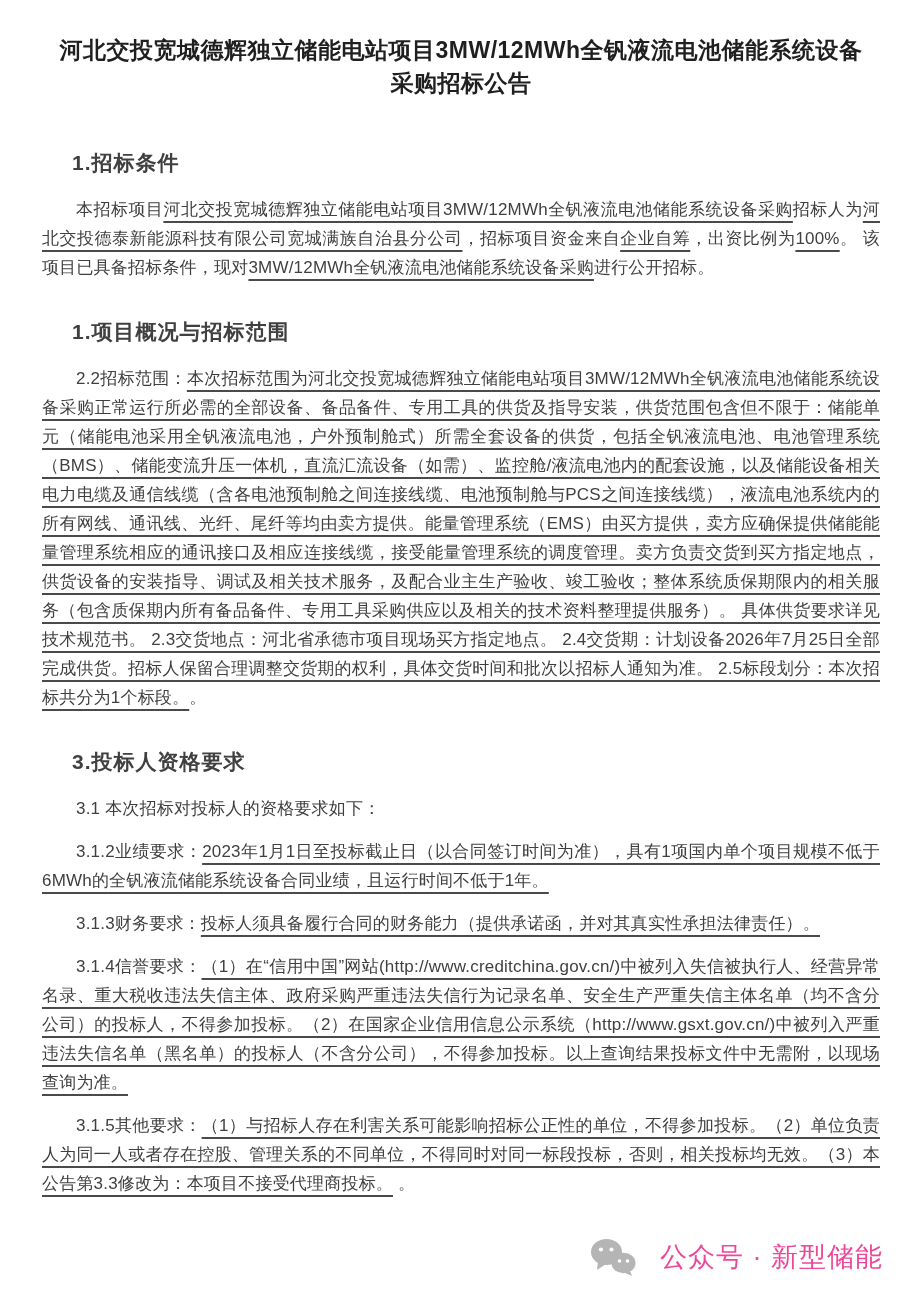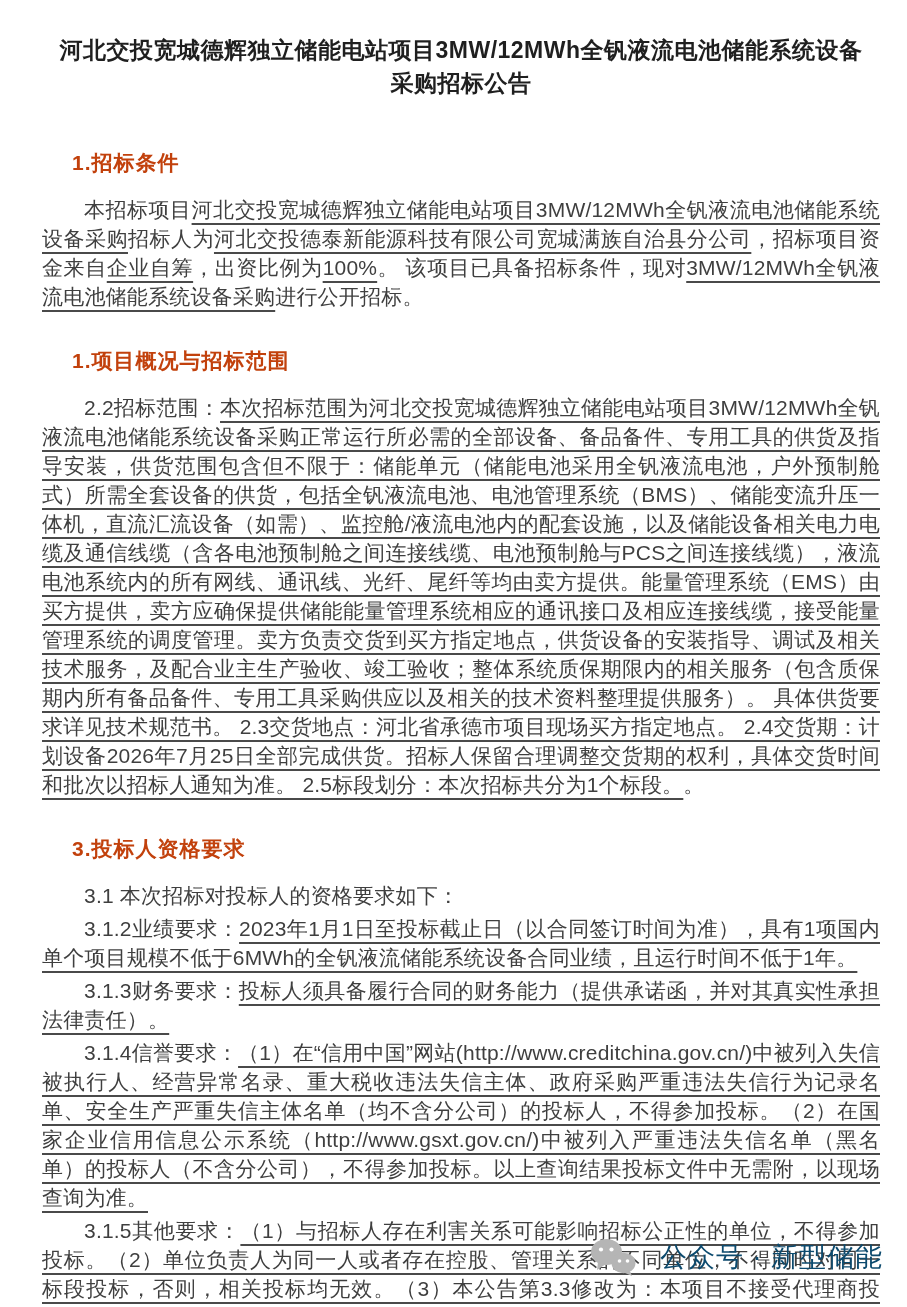--- a/index.html
+++ b/index.html
@@ -25,48 +25,48 @@
     line-height: 1.45;
     font-weight: 700;
     text-align: center;
     color: #1f1f1f;
     letter-spacing: 0.5px;
   }
   h2.sec-heading {
     margin: 36px 0 18px 30px;
     font-size: 21px;
     font-weight: 700;
-    color: #c2410c;
+    color: #404040;
     letter-spacing: 1px;
   }
   h2.sec-heading:first-of-type {
     margin-top: 48px;
   }
   p.para {
-    margin: 4px 0 4px 0;
-    font-size: 21px;
+    margin: 14px 0 4px 0;
+    font-size: 17px;
     line-height: 29px;
     text-align: justify;
     text-indent: 2em;
     letter-spacing: 0.2px;
   }
   span.u {
     text-decoration: underline;
     text-decoration-color: #4a4a4a;
     text-decoration-thickness: 1.5px;
     text-underline-offset: 6px;
   }
   .watermark {
     position: absolute;
     top: 1238px;
     right: 24px;
     display: flex;
     align-items: center;
     gap: 24px;
-    color: #0c4a6e;
+    color: #ec4899;
     font-size: 27px;
     letter-spacing: 1px;
     white-space: nowrap;
   }
   .watermark svg { display: block; }
 </style>
 </head>
 <body>
 
 <div class="doc">

